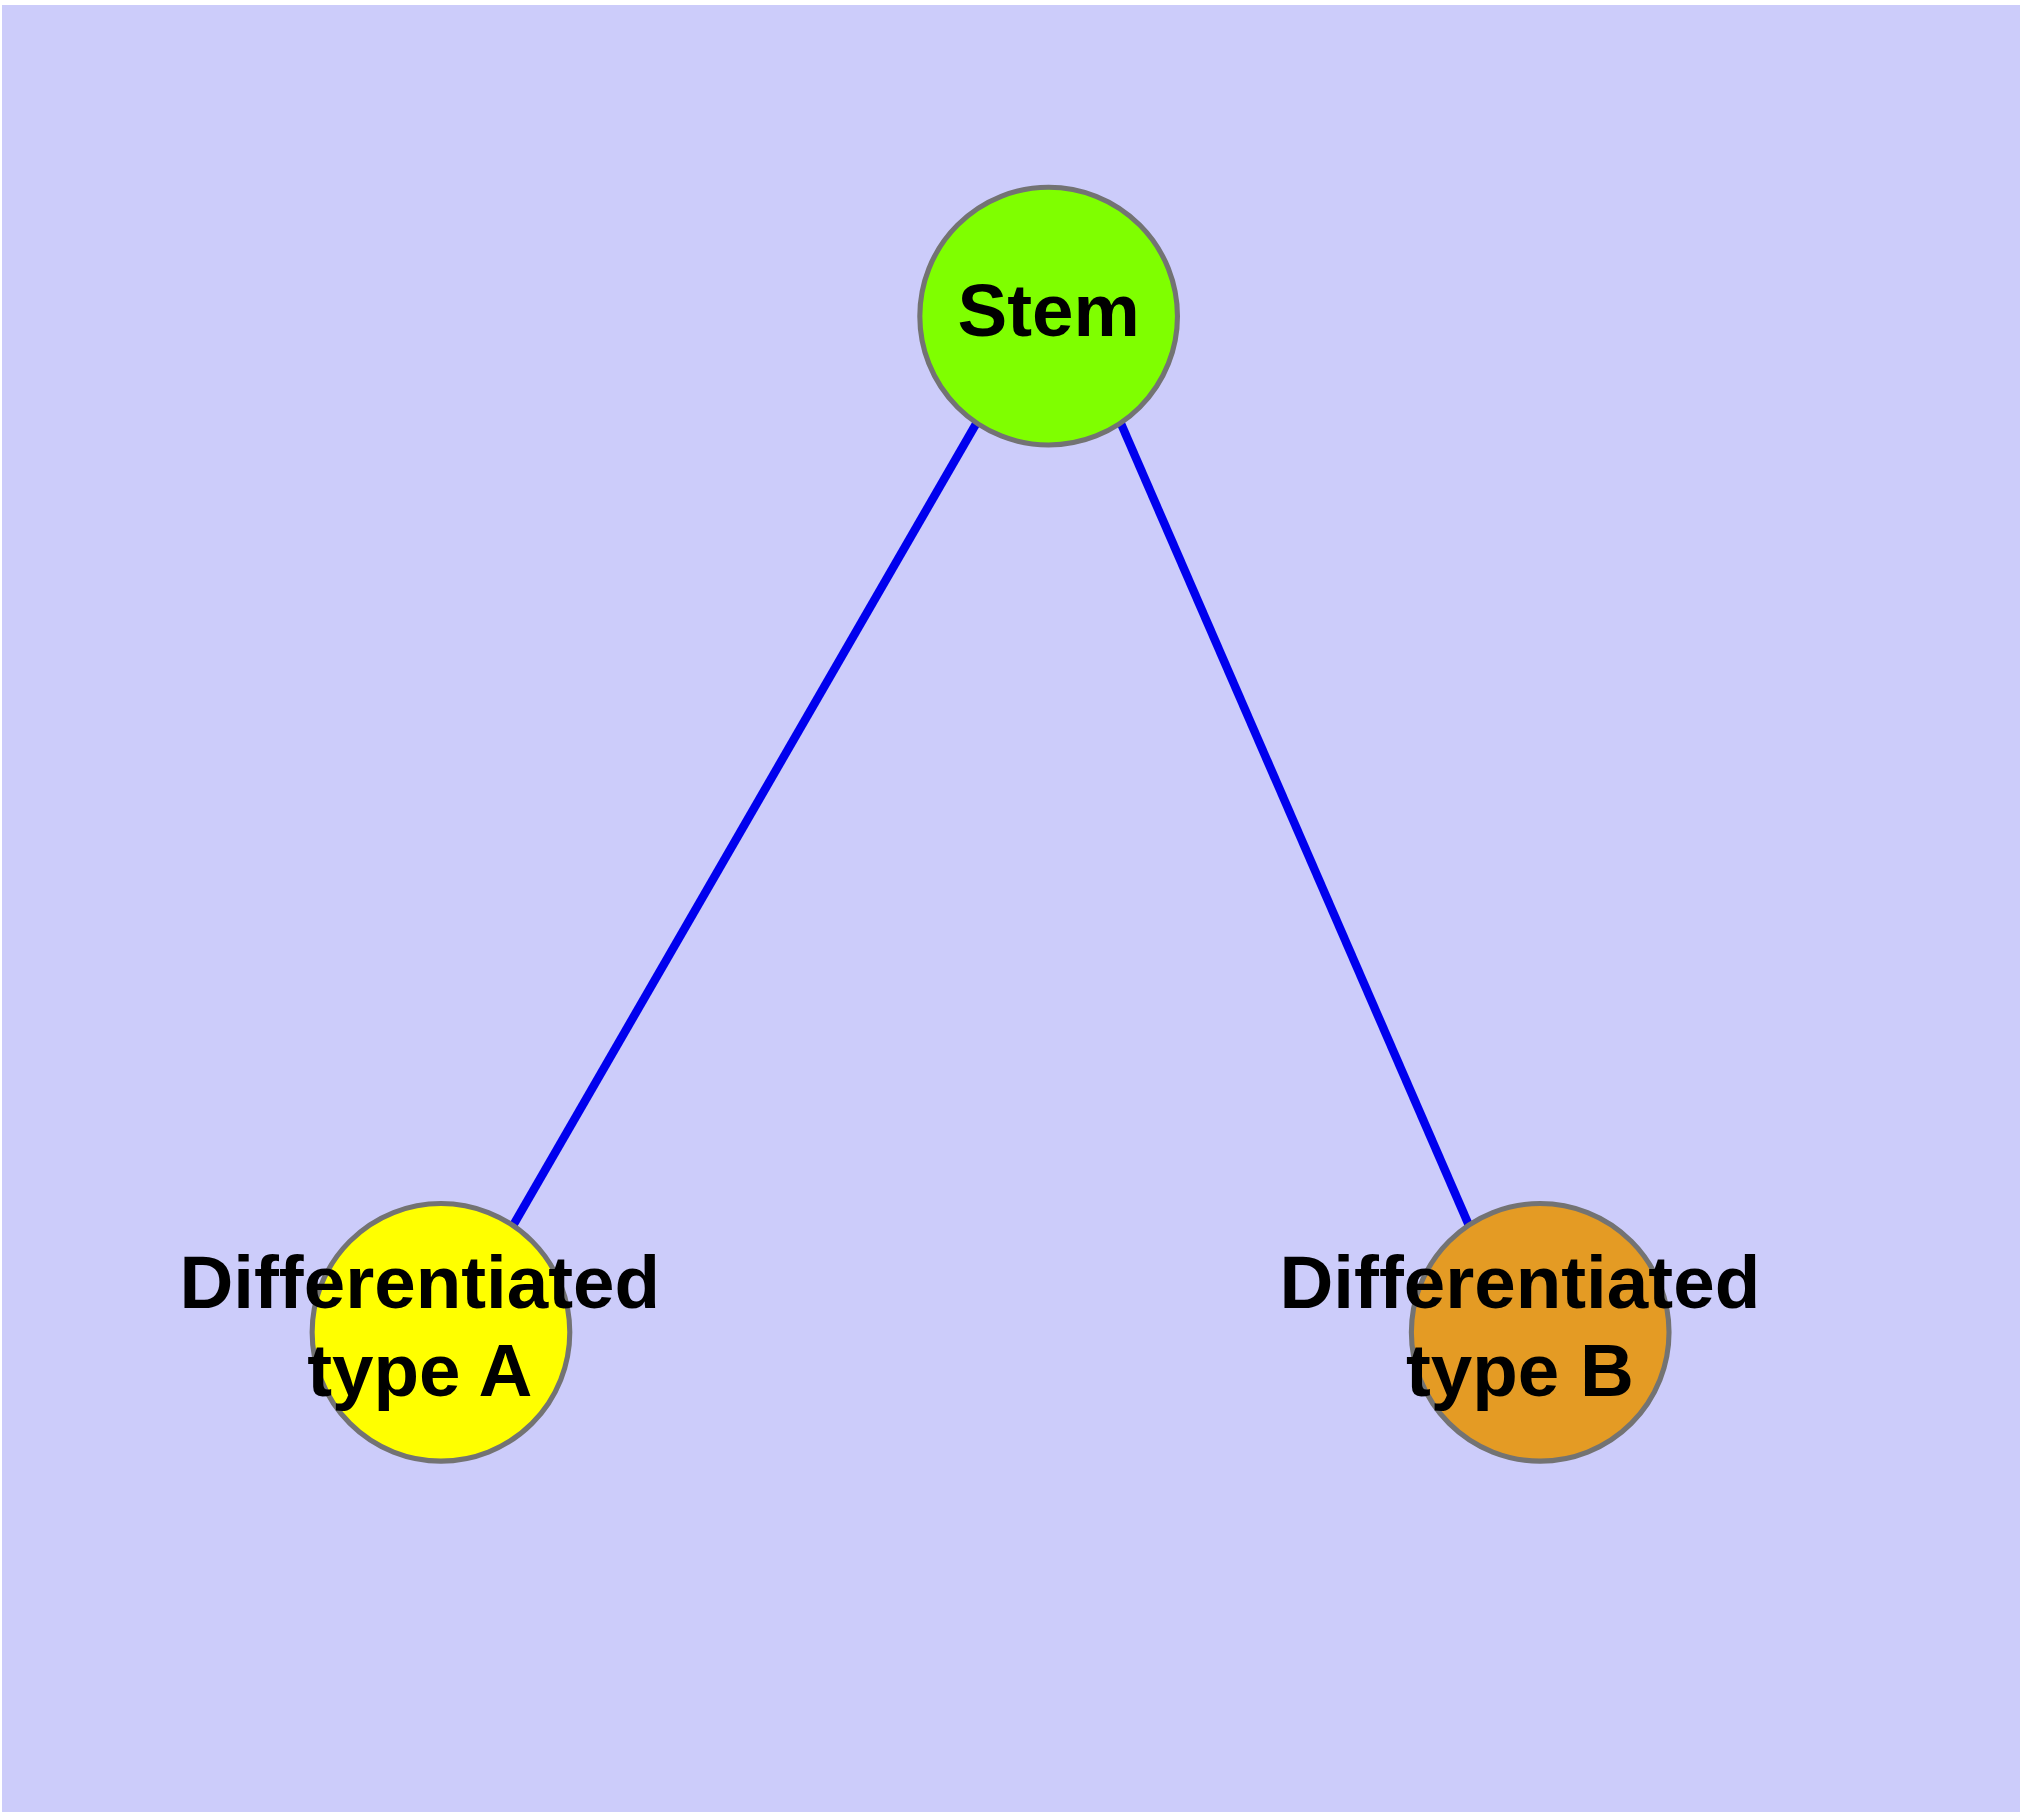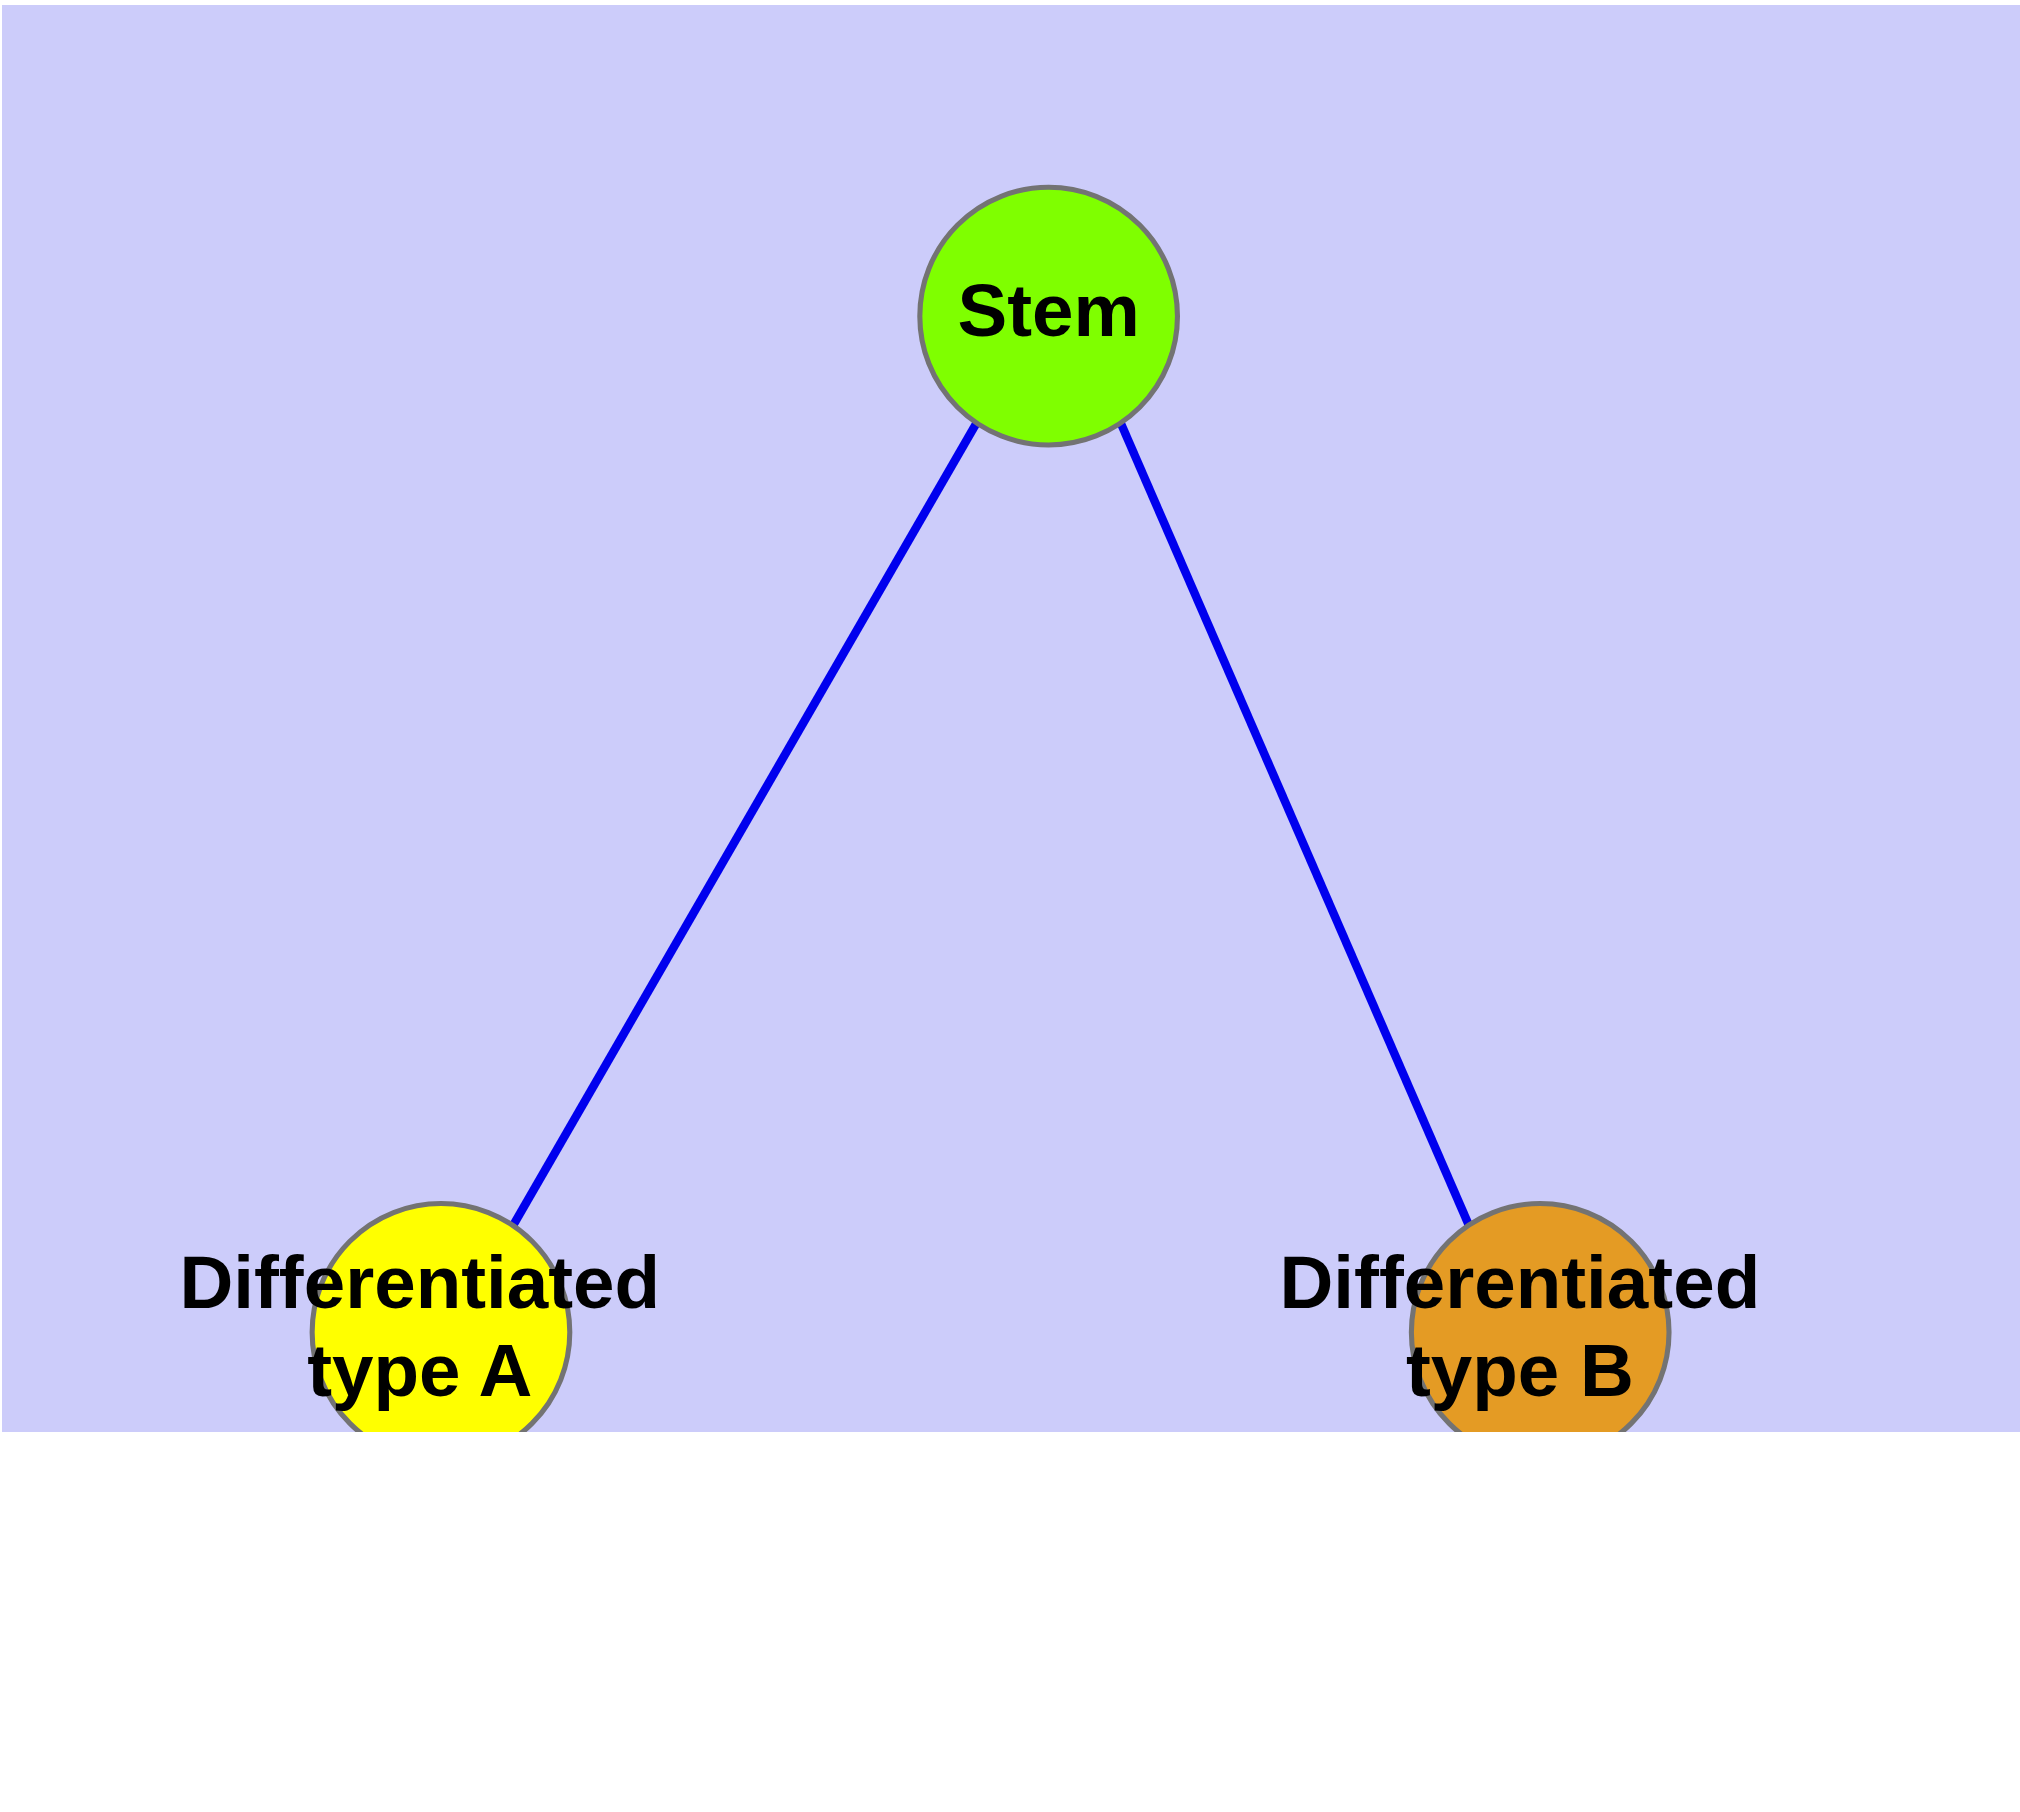--- a/index.html
+++ b/index.html
@@ -41,21 +41,21 @@
   .node-label-leaf {
     font-size: 88px;
   }
   .node-label-root {
     font-size: 88px;
   }
 </style>
 </head>
 <body>
 
-<div id="stage" style="width: 2021px; height: 1432px; background: rgb(255, 255, 255);">
+<div id="stage" style="width: 2021px; height: 1812px; background: rgb(255, 255, 255);">
   <div id="canvas" style="background: rgb(204, 204, 250);"></div>
 
   <svg id="graph-svg" viewBox="0 0 2384 2138" xmlns="http://www.w3.org/2000/svg">
 
     <g>
       <line id="edge-0" x1="1152" y1="499" x2="605" y2="1446" stroke="#0000ee" stroke-width="10" stroke-linecap="butt"></line>
       <line id="edge-1" x1="1322" y1="499" x2="1733" y2="1446" stroke="#0000ee" stroke-width="10" stroke-linecap="butt"></line>
     </g>
 
     <g>

